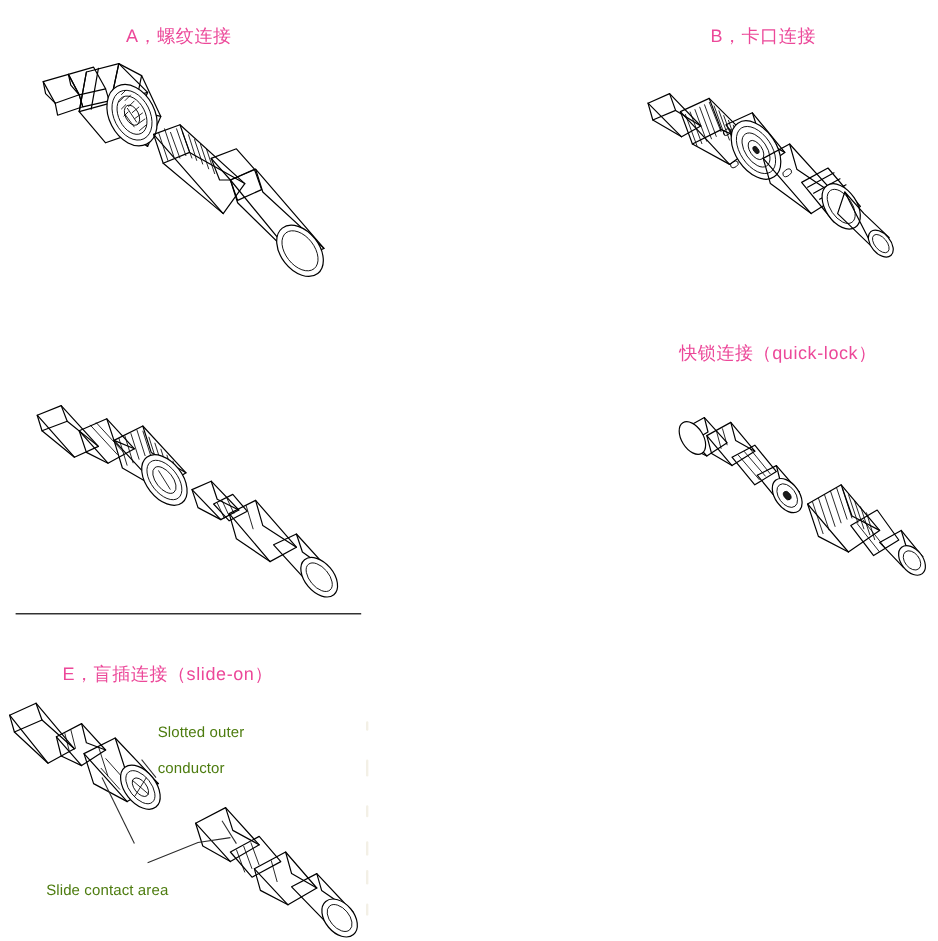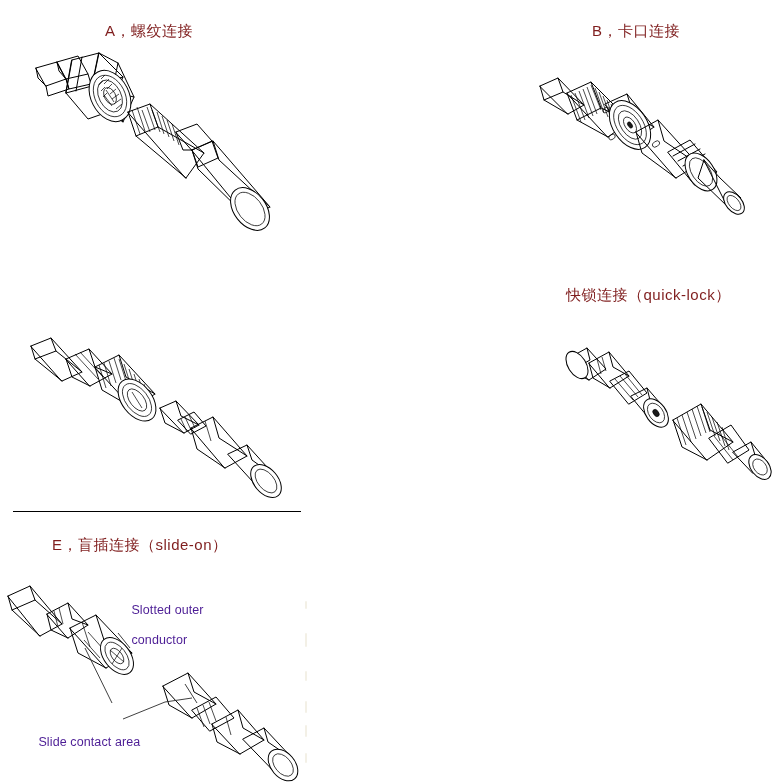--- a/index.html
+++ b/index.html
@@ -22,40 +22,40 @@
     height: 784px;
   }
   .panel {
     position: absolute;
   }
   .panel-title {
     position: absolute;
     font-family: "Liberation Sans", sans-serif;
     font-size: 15px;
     line-height: 18px;
-    color: #7f1d1d;
+    color: #ec4899;
     white-space: nowrap;
     letter-spacing: 0.5px;
   }
   .figure-svg {
     position: absolute;
     left: 0; top: 0;
     overflow: visible;
   }
   .divider {
     position: absolute;
     background: #000000;
     height: 1px;
   }
   .anno {
     position: absolute;
     font-family: "Liberation Sans", sans-serif;
     font-size: 12.5px;
     line-height: 15px;
-    color: #4c1d95;
+    color: #4d7c0f;
     white-space: pre;
     letter-spacing: 0.1px;
   }
   .faint-marks {
     position: absolute;
     opacity: 0.16;
   }
   
   .ln {
     fill: none;
@@ -347,21 +347,21 @@
 
         <path class="ln" d="M342 182 L360 172 L378 194 L362 203 Z"></path>
         <path class="ln" d="M360 172 L364 185 L378 194"></path>
         <ellipse class="fill-w" cx="369" cy="197" rx="9" ry="14" transform="rotate(-38 369 197)"></ellipse>
         <ellipse class="ln-thin" cx="369" cy="197" rx="6" ry="9" transform="rotate(-38 369 197)"></ellipse>
       </g>
     </svg>
   </div>
 
   <div class="panel" style="left:0;top:520px;width:391px;height:264px;">
-    <div class="panel-title" style="left:52px;top:16px;">E，盲插连接（slide-on）</div>
+    <div class="panel-title" style="left:52px;top:34px;">E，盲插连接（slide-on）</div>
 
     <svg class="figure-svg" width="391" height="264" viewBox="0 0 391 264">
       <g>
 
         <path class="ln" d="M8 76 L30 66 L62 104 L40 116 Z"></path>
         <path class="ln" d="M8 76 L12 90 L40 116"></path>
         <path class="ln" d="M30 66 L35 80 L12 90"></path>
         <path class="ln" d="M35 80 L62 104"></path>
 
         <path class="ln" d="M47 94 L68 83 L88 105 L68 118 Z"></path>

